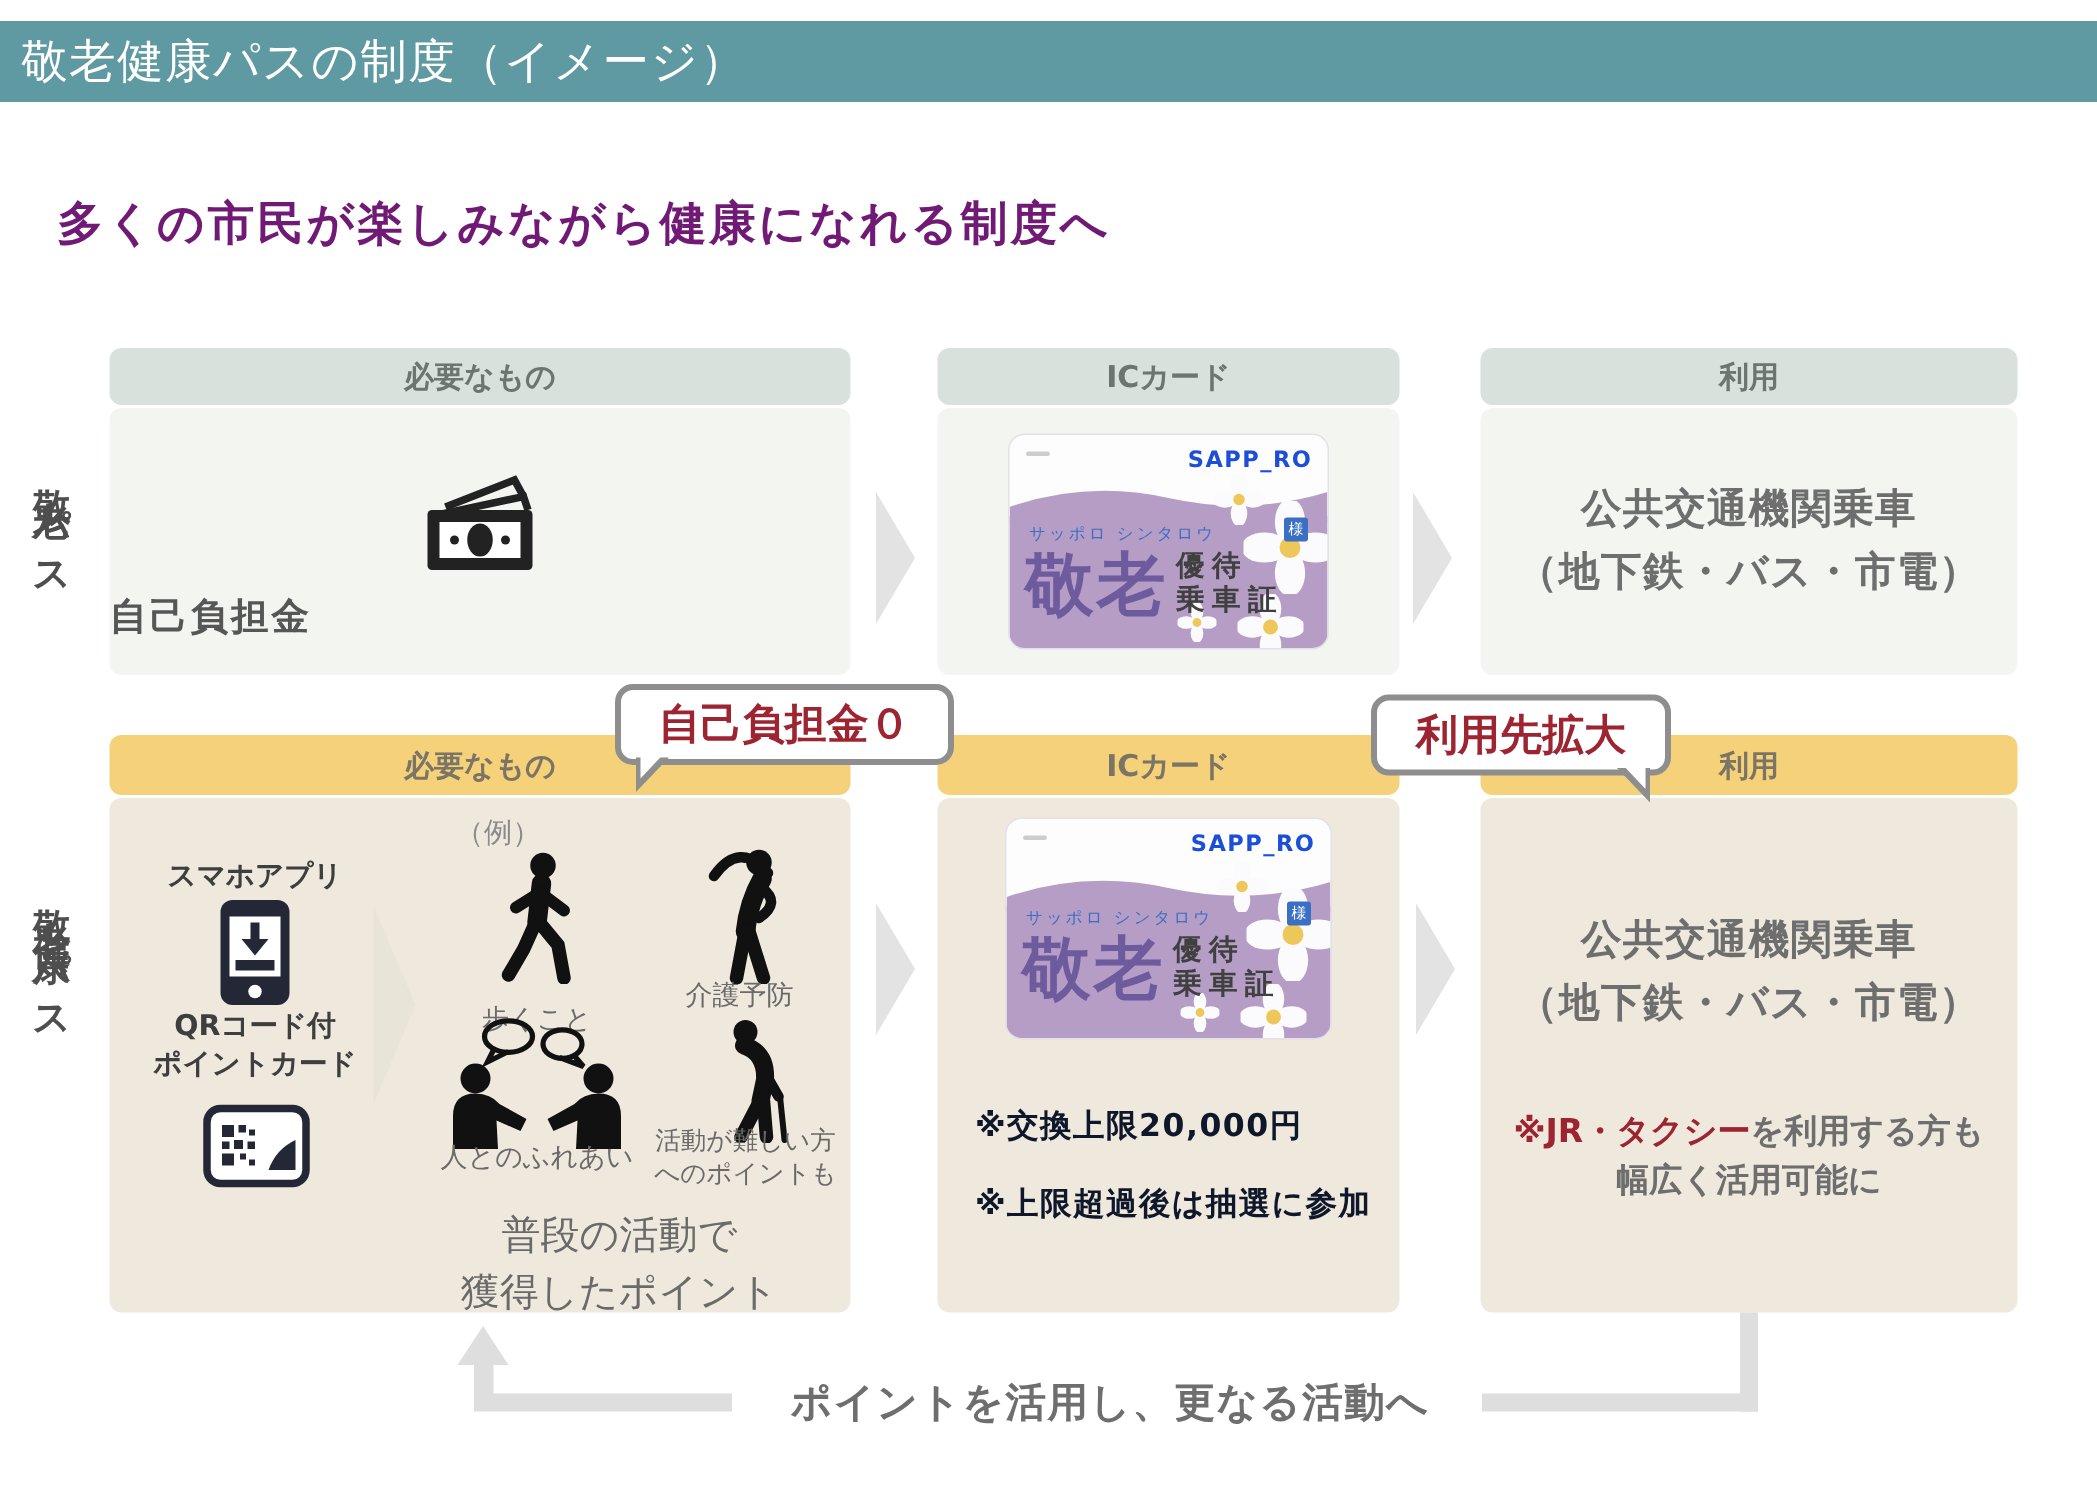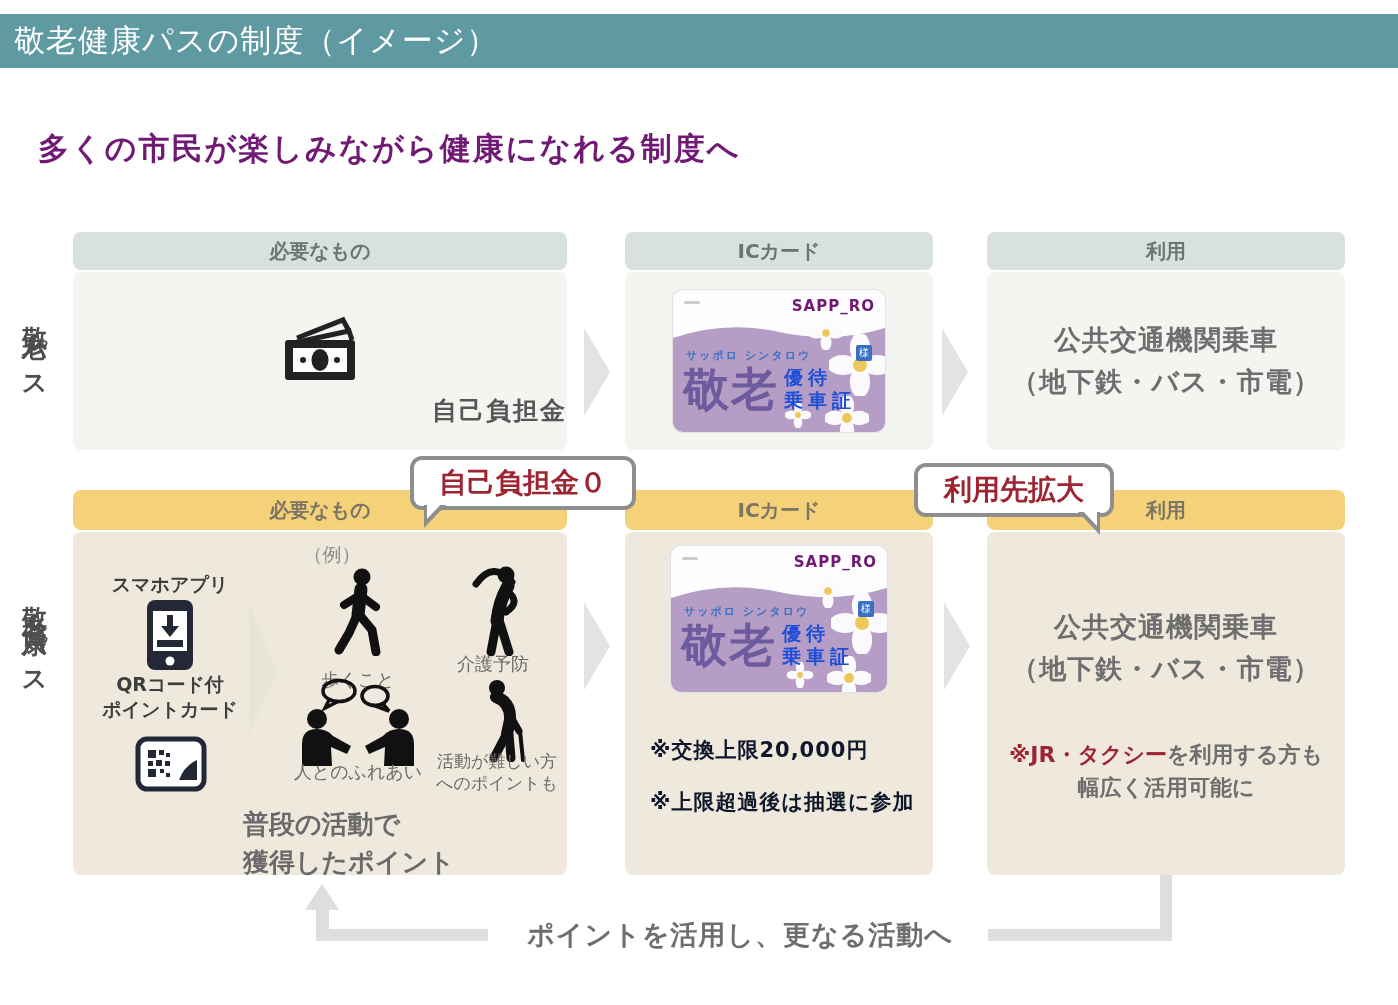--- a/index.html
+++ b/index.html
@@ -40,34 +40,34 @@
           border-top:17px solid #fff;border-right:16px solid transparent;}
   .bubble.tr::before{content:"";position:absolute;right:10px;bottom:-22px;width:0;height:0;
           border-top:23px solid #8e8e8e;border-left:22px solid transparent;}
   .bubble.tr::after{content:"";position:absolute;right:13px;bottom:-13px;width:0;height:0;
           border-top:17px solid #fff;border-left:16px solid transparent;}
   
   .iccard{position:absolute;width:212px;height:142px;border-radius:10px;background:#fdfdfd;overflow:hidden;
           box-shadow:0 0 0 1px #e3e0e8;}
   .iccard .purple{position:absolute;left:0;bottom:0;width:100%;height:88px;background:#b59dc6;}
   .iccard .wave{position:absolute;left:0;bottom:84px;width:100%;height:24px;}
-  .iccard .brand{position:absolute;top:7px;right:10px;font-size:15px;font-weight:bold;color:#701a75;letter-spacing:1px;margin-left:12px;}
+  .iccard .brand{position:absolute;top:7px;right:10px;font-size:15px;font-weight:bold;color:#1d4ed8;letter-spacing:1px;margin-left:12px;}
   .iccard .chipmark{position:absolute;top:11px;left:11px;width:16px;height:3px;background:#cdcdcd;border-radius:2px;}
-  .iccard .name{position:absolute;top:58px;left:13px;font-size:11px;font-weight:bold;color:#3a6fc3;letter-spacing:2px;z-index:3;}
+  .iccard .name{position:absolute;top:58px;left:13px;font-size:11px;font-weight:normal;color:#3a6fc3;letter-spacing:2px;z-index:3;}
   .iccard .sama{position:absolute;top:55px;right:13px;width:16px;height:16px;background:#3a6fc3;color:#fff;
           font-size:10px;display:flex;align-items:center;justify-content:center;border-radius:2px;z-index:3;}
   .iccard .bigrow{position:absolute;left:10px;top:76px;display:flex;align-items:flex-end;z-index:3;}
   .iccard .big{font-size:46px;font-weight:bold;color:#6d5b9e;line-height:1;letter-spacing:2px;}
-  .iccard .stack{margin-left:5px;font-size:19px;font-weight:bold;color:#1d4ed8;line-height:1.2;letter-spacing:5px;}
+  .iccard .stack{margin-left:5px;font-size:19px;font-weight:bold;color:#404040;line-height:1.2;letter-spacing:5px;}
   .iccard .fl{position:absolute;z-index:2;}
   
   .tool-label{position:absolute;font-size:19px;font-weight:bold;color:#3e3e3e;text-align:center;line-height:1.3;}
   .act-label{position:absolute;font-size:18px;color:#6a6a6a;text-align:center;line-height:1.3;}
   .example-label{position:absolute;font-size:19px;color:#8a8a8a;text-align:center;}
-  .summary{position:absolute;font-size:26px;font-weight:bold;color:#6a6a6a;line-height:1.45;}
+  .summary{position:absolute;font-size:26px;font-weight:normal;color:#6a6a6a;text-align:center;line-height:1.45;}
   .note{position:absolute;font-size:21px;font-weight:bold;color:#0f172a;letter-spacing:1px;}
   .note3{position:absolute;width:100%;text-align:center;font-size:22px;font-weight:bold;color:#6e6e6e;line-height:1.5;}
   .red{color:#9d2532;}
   
   .loopseg{position:absolute;background:#dedede;}
   .loophead{position:absolute;width:0;height:0;border-left:17px solid transparent;
             border-right:17px solid transparent;border-bottom:26px solid #dedede;}
   .loop-text{position:absolute;font-size:27px;font-weight:bold;color:#6e6e6e;text-align:center;letter-spacing:1px;}
   .icon{position:absolute;}
 </style>
@@ -93,21 +93,21 @@
       <g fill="none" stroke="#222222" stroke-width="5">
         <path d="M18 26 L64 8 L70 19"></path>
         <path d="M14 31 L70 19 L73 28"></path>
       </g>
       <rect x="6" y="28" width="70" height="40" rx="3" fill="#222222"></rect>
       <rect x="14" y="36" width="54" height="24" fill="#ffffff"></rect>
       <ellipse cx="41" cy="48" rx="8.5" ry="11" fill="#222222"></ellipse>
       <circle cx="24" cy="48" r="3" fill="#222222"></circle>
       <circle cx="58" cy="48" r="3" fill="#222222"></circle>
     </svg>
-    <div style="position:absolute;left:0;top:122px;width:100%;text-align:right;font-size:25px;font-weight:bold;color:#565656;letter-spacing:2px;">自己負担金</div>
+    <div style="position:absolute;left:0;top:122px;width:100%;text-align:left;font-size:25px;font-weight:bold;color:#565656;letter-spacing:2px;">自己負担金</div>
   </div>
 
   <div class="box light" style="left:625px;top:272px;width:308px;height:178px;">
     <div class="iccard" style="left:48px;top:18px;">
       <div class="purple"></div>
       <svg class="wave" viewBox="0 0 212 24" preserveAspectRatio="none">
         <path d="M0 24 L0 14 Q52 -4 106 8 Q160 20 212 4 L212 24 Z" fill="#b59dc6"></path>
       </svg>
       <svg class="fl" style="right:-6px;top:44px;" width="62" height="62" viewBox="0 0 40 40">
         <g fill="#fbfafc">

